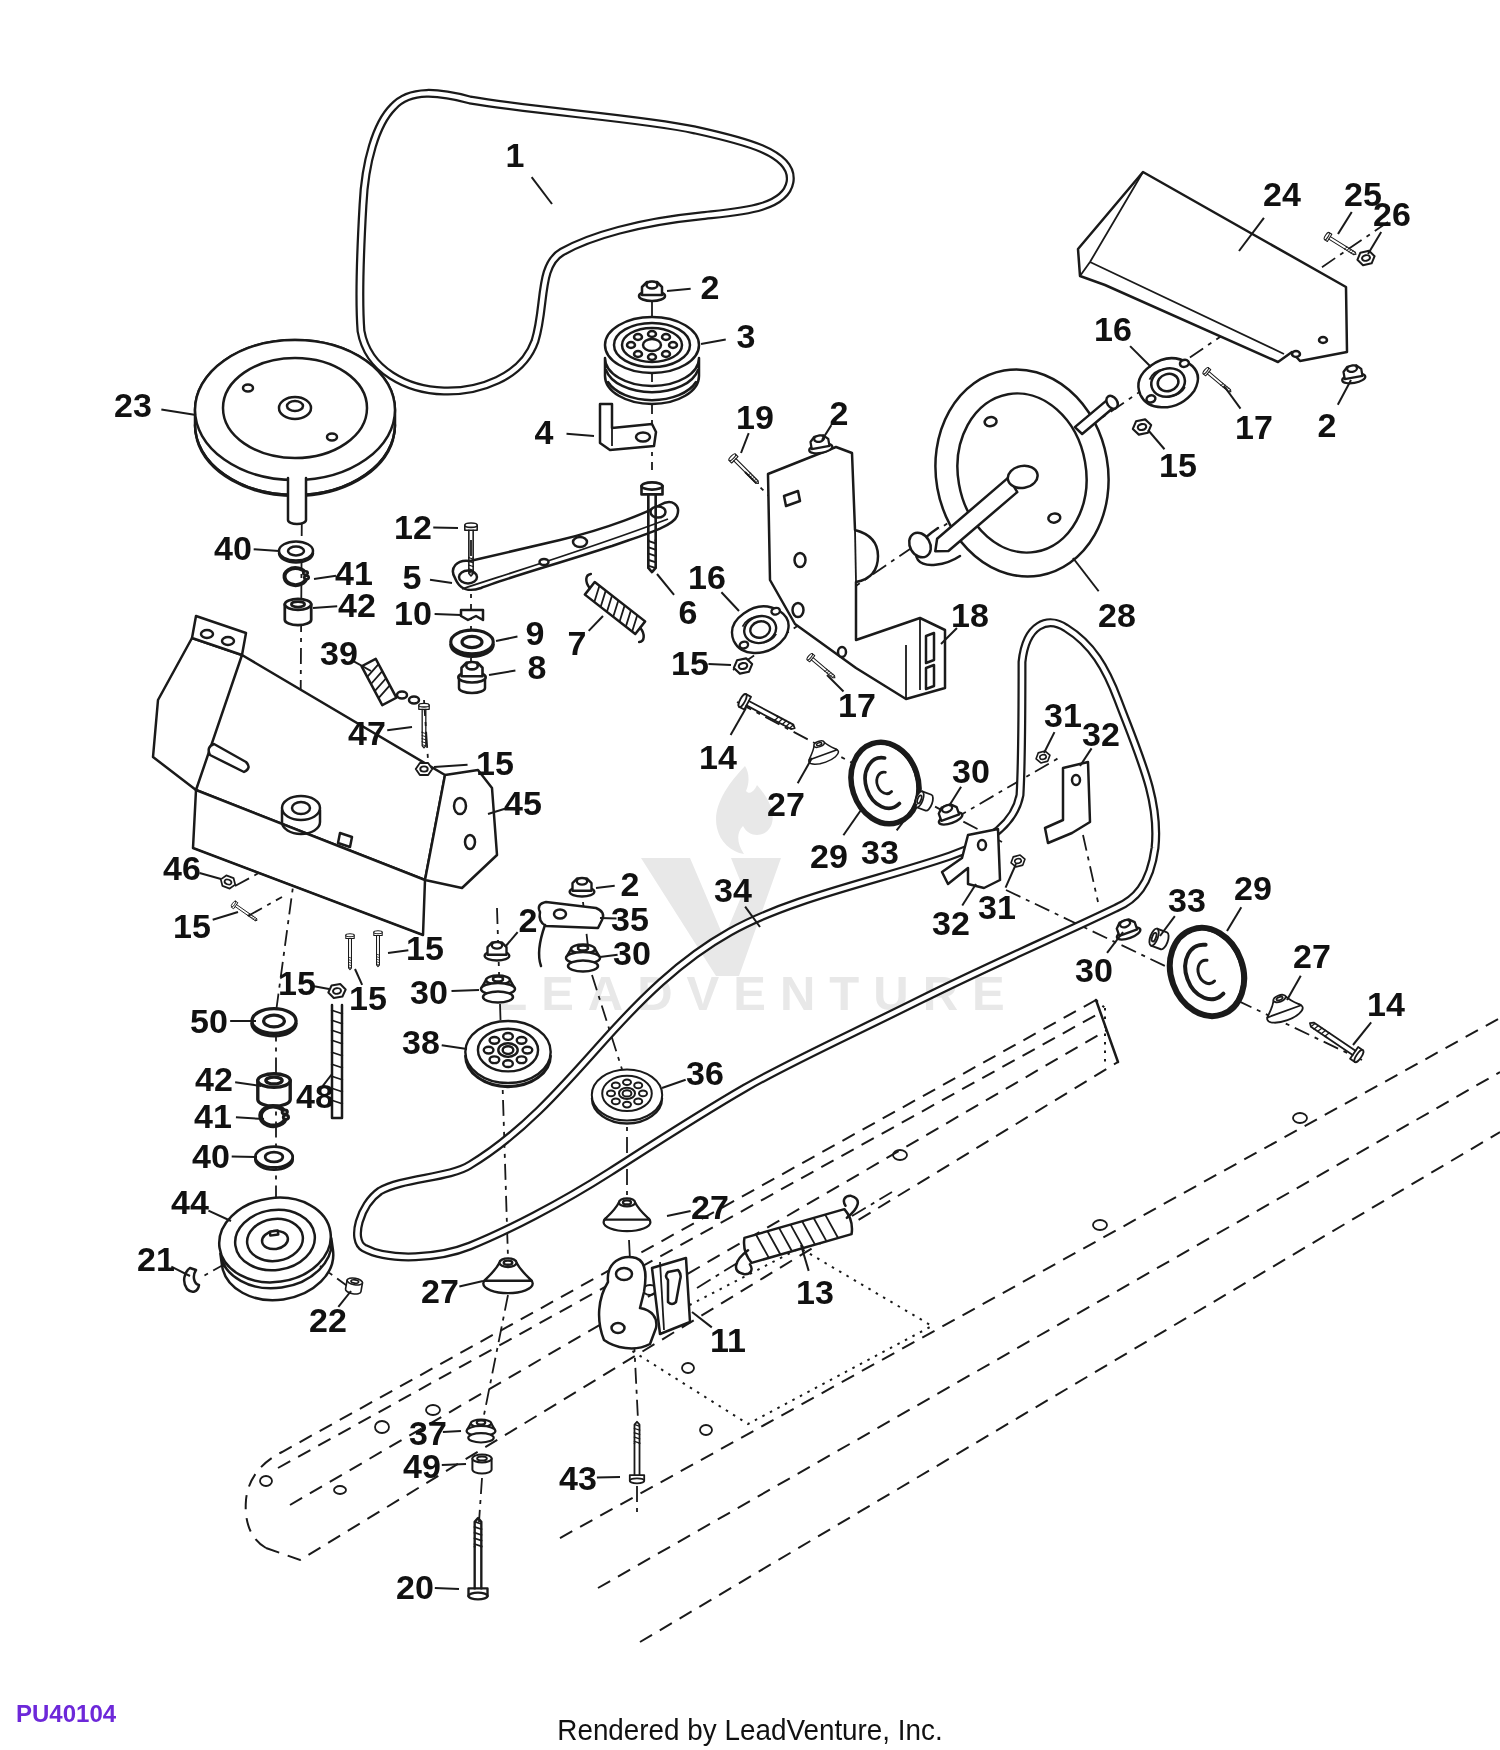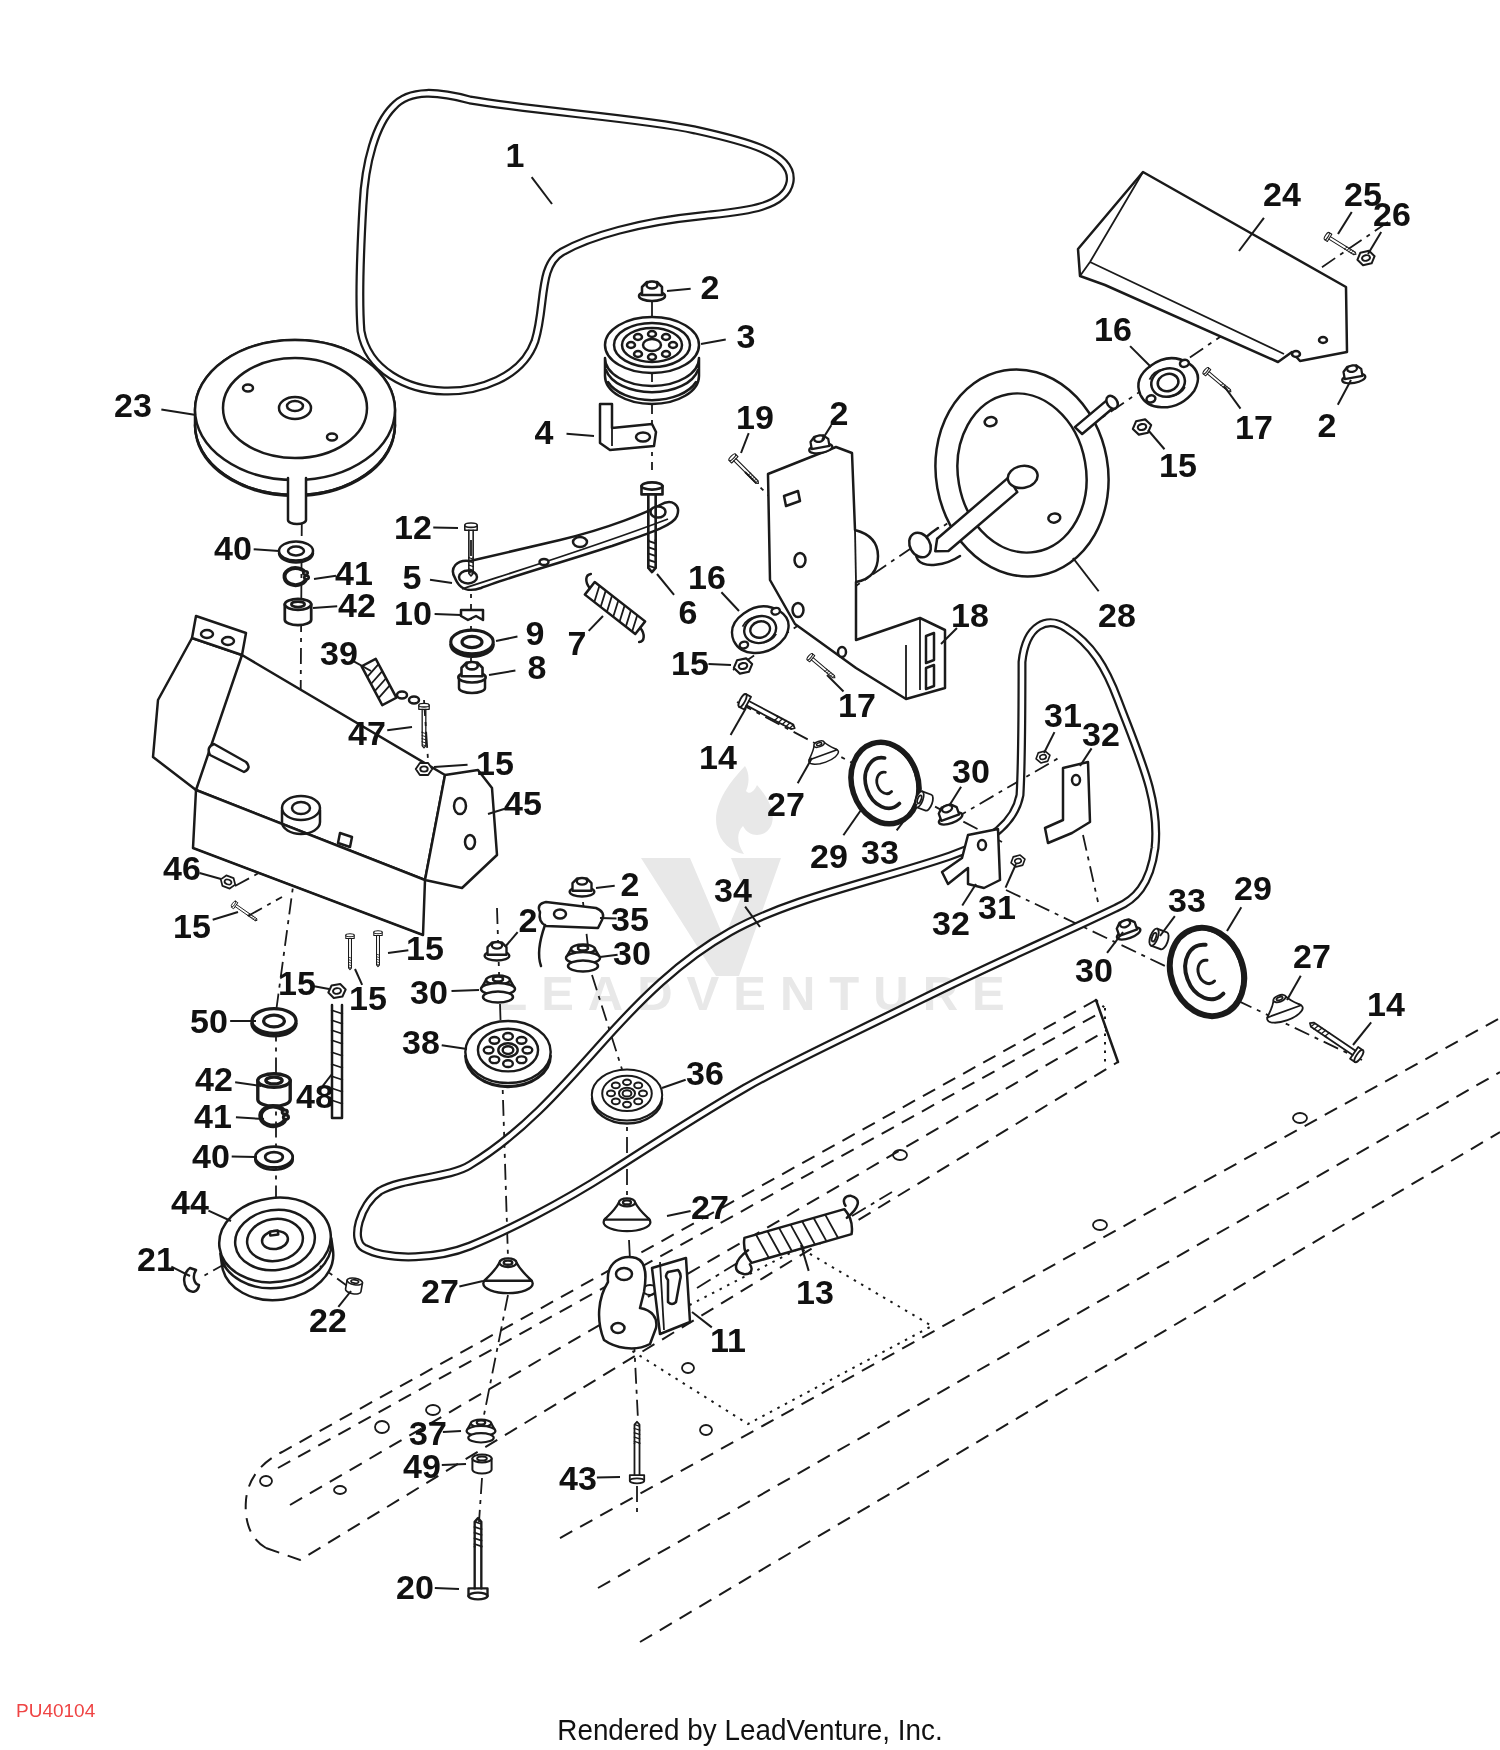--- a/index.html
+++ b/index.html
@@ -9,21 +9,21 @@
   .part{fill:#ffffff;stroke:#1a1a1a;stroke-width:2.5;stroke-linejoin:round;stroke-linecap:round;}
   .ln{fill:none;stroke:#1a1a1a;stroke-width:2.5;stroke-linejoin:round;stroke-linecap:round;}
   .thin{fill:none;stroke:#1a1a1a;stroke-width:1.8;}
   .axis{fill:none;stroke:#1a1a1a;stroke-width:1.8;stroke-dasharray:16 6 4 6;}
   .dash{fill:none;stroke:#1a1a1a;stroke-width:2;stroke-dasharray:14 9;}
   .dots{fill:none;stroke:#1a1a1a;stroke-width:2;stroke-dasharray:2.5 6;}
   .belt{fill:none;stroke:#1a1a1a;stroke-width:9;}
   .beltin{fill:none;stroke:#ffffff;stroke-width:4.5;}
   .callout-text{font-family:"Liberation Sans", sans-serif;font-weight:bold;font-size:34px;fill:#111;}
   .leader{stroke:#1a1a1a;stroke-width:2;fill:none;}
-  #part-code{position:absolute;left:16px;top:1700px;font-size:19px;font-weight:normal;color:#ef4444;}
+  #part-code{position:absolute;left:16px;top:1700px;font-size:24px;font-weight:bold;color:#6d28d9;}
   #rendered-by{position:absolute;left:0;top:1714px;width:1500px;text-align:center;
                font-size:29px;color:#111;transform:scaleX(.96);}
   .wm-text{font-family:"Liberation Sans", sans-serif;font-weight:bold;font-size:49px;
            letter-spacing:14px;fill:#e8e8e8;}
   .wm{fill:#e8e8e8;}
 </style>
 </head>
 <body>
 
 <div id="page">

